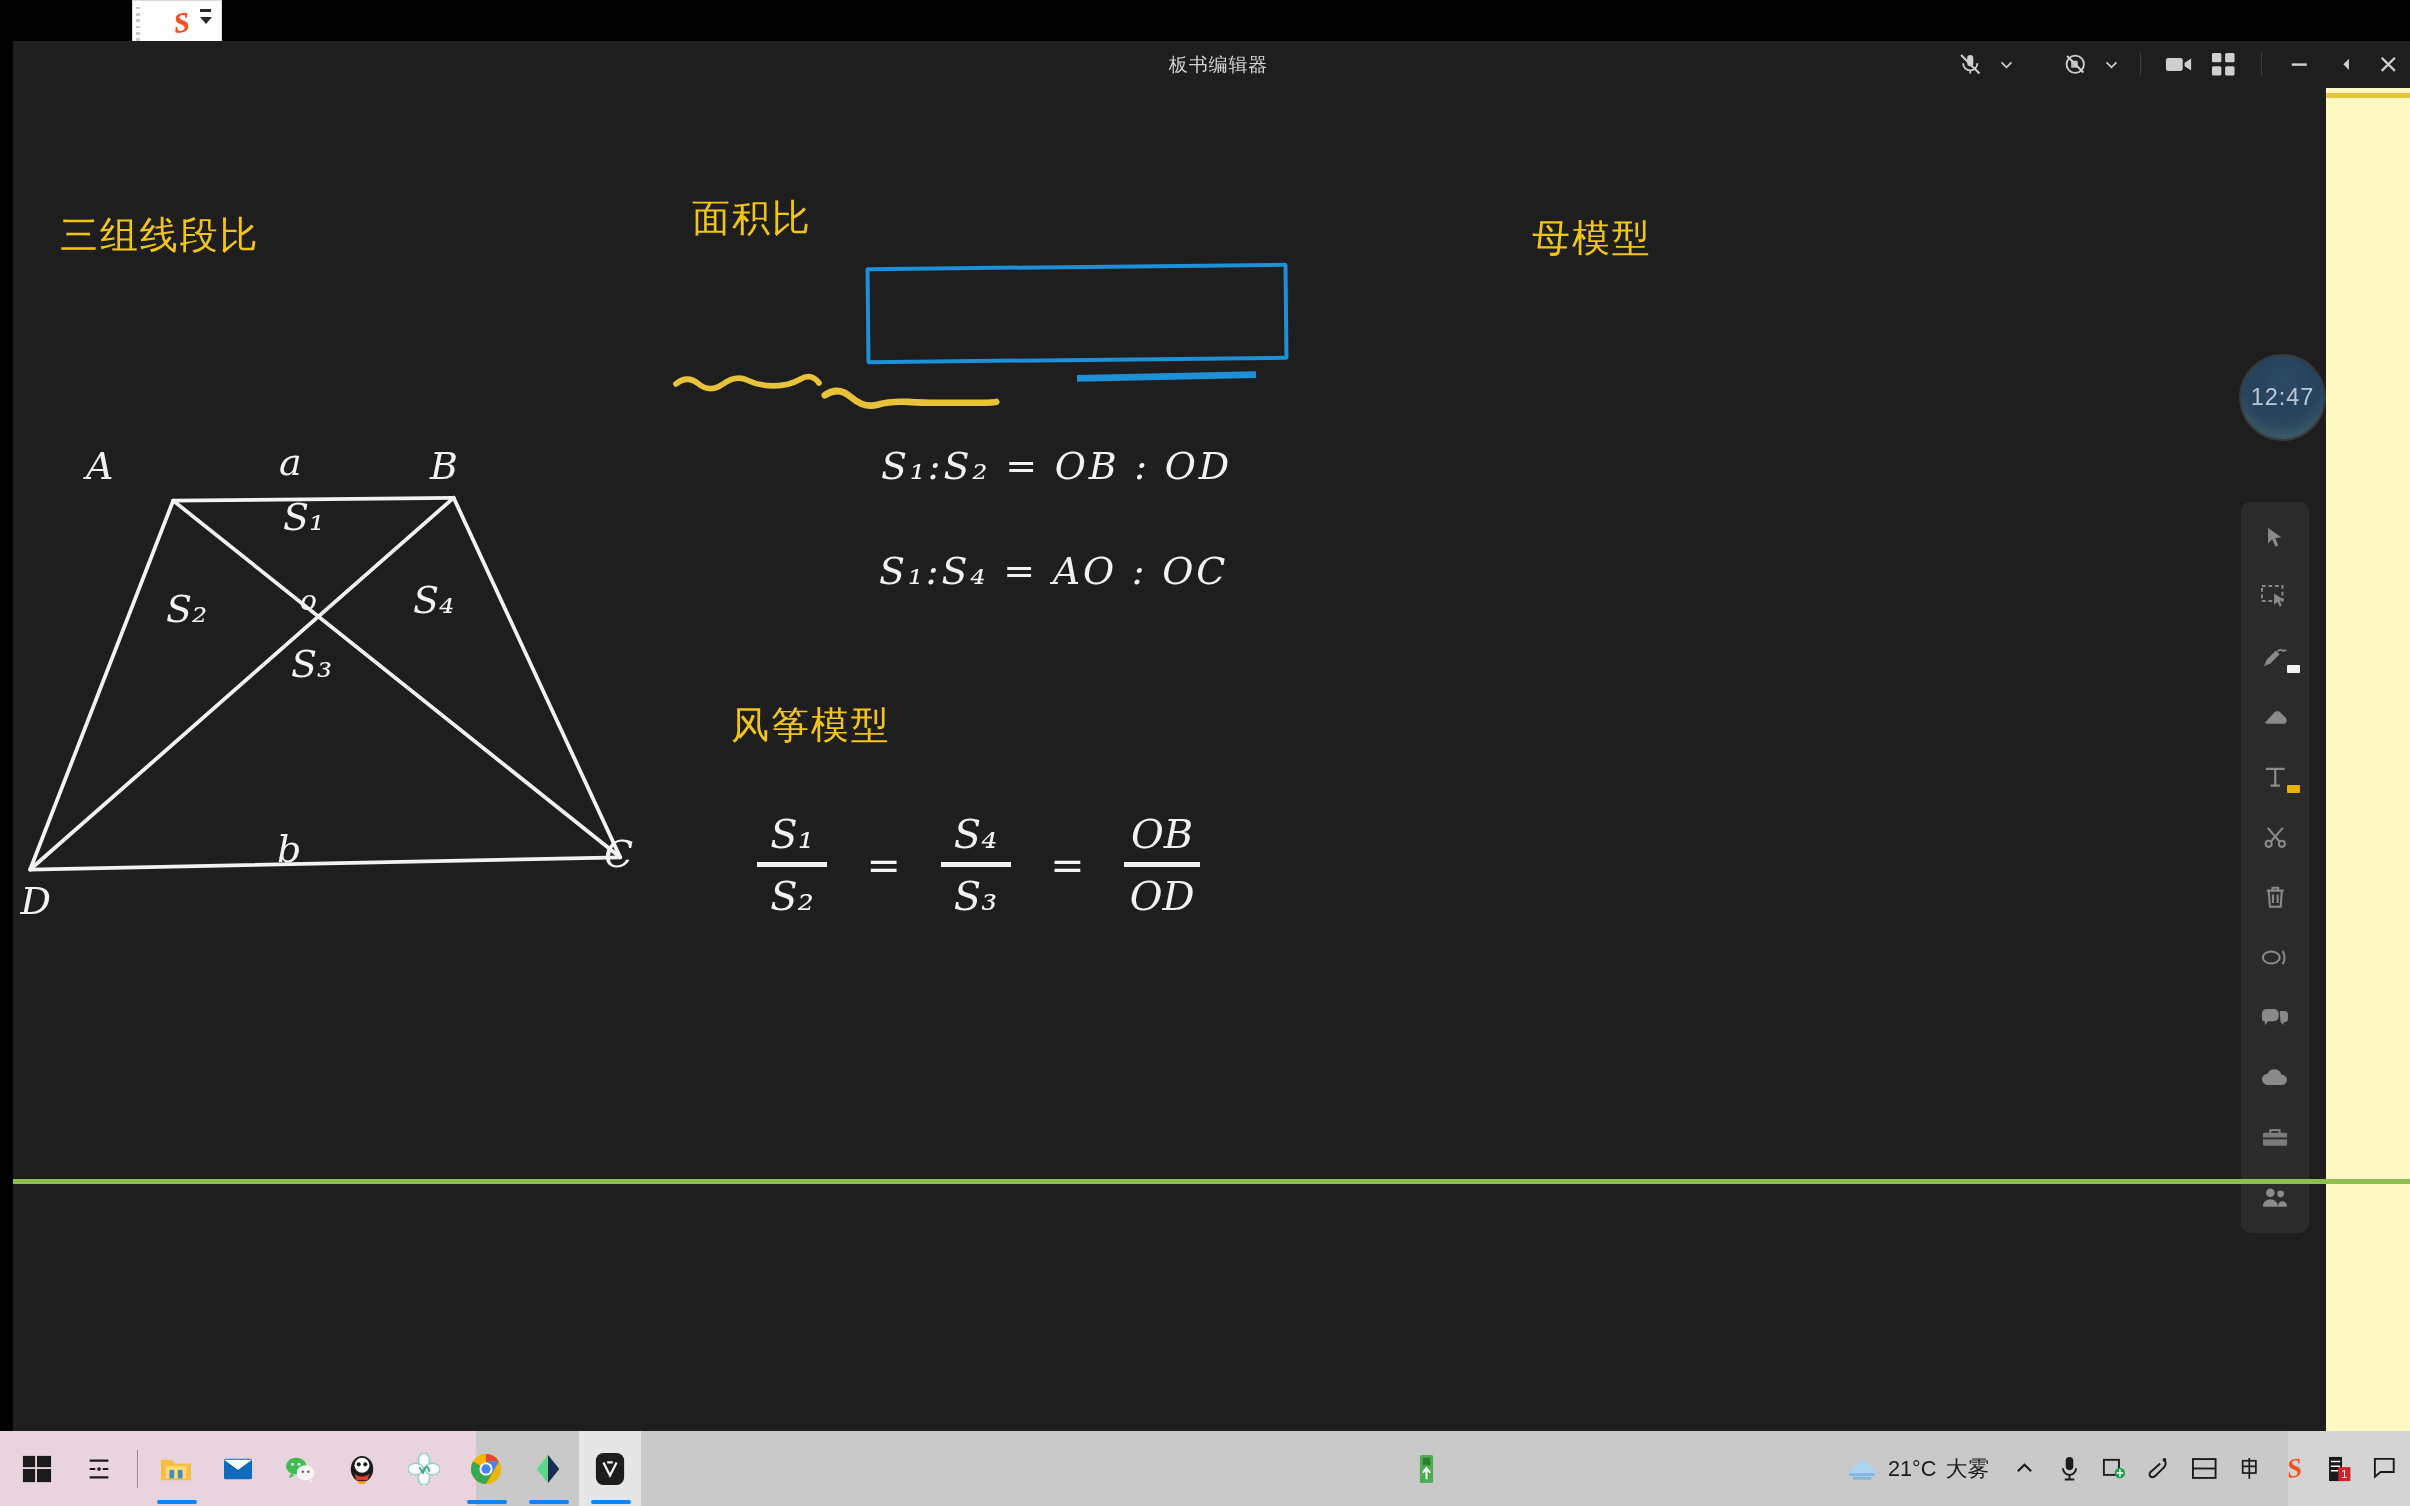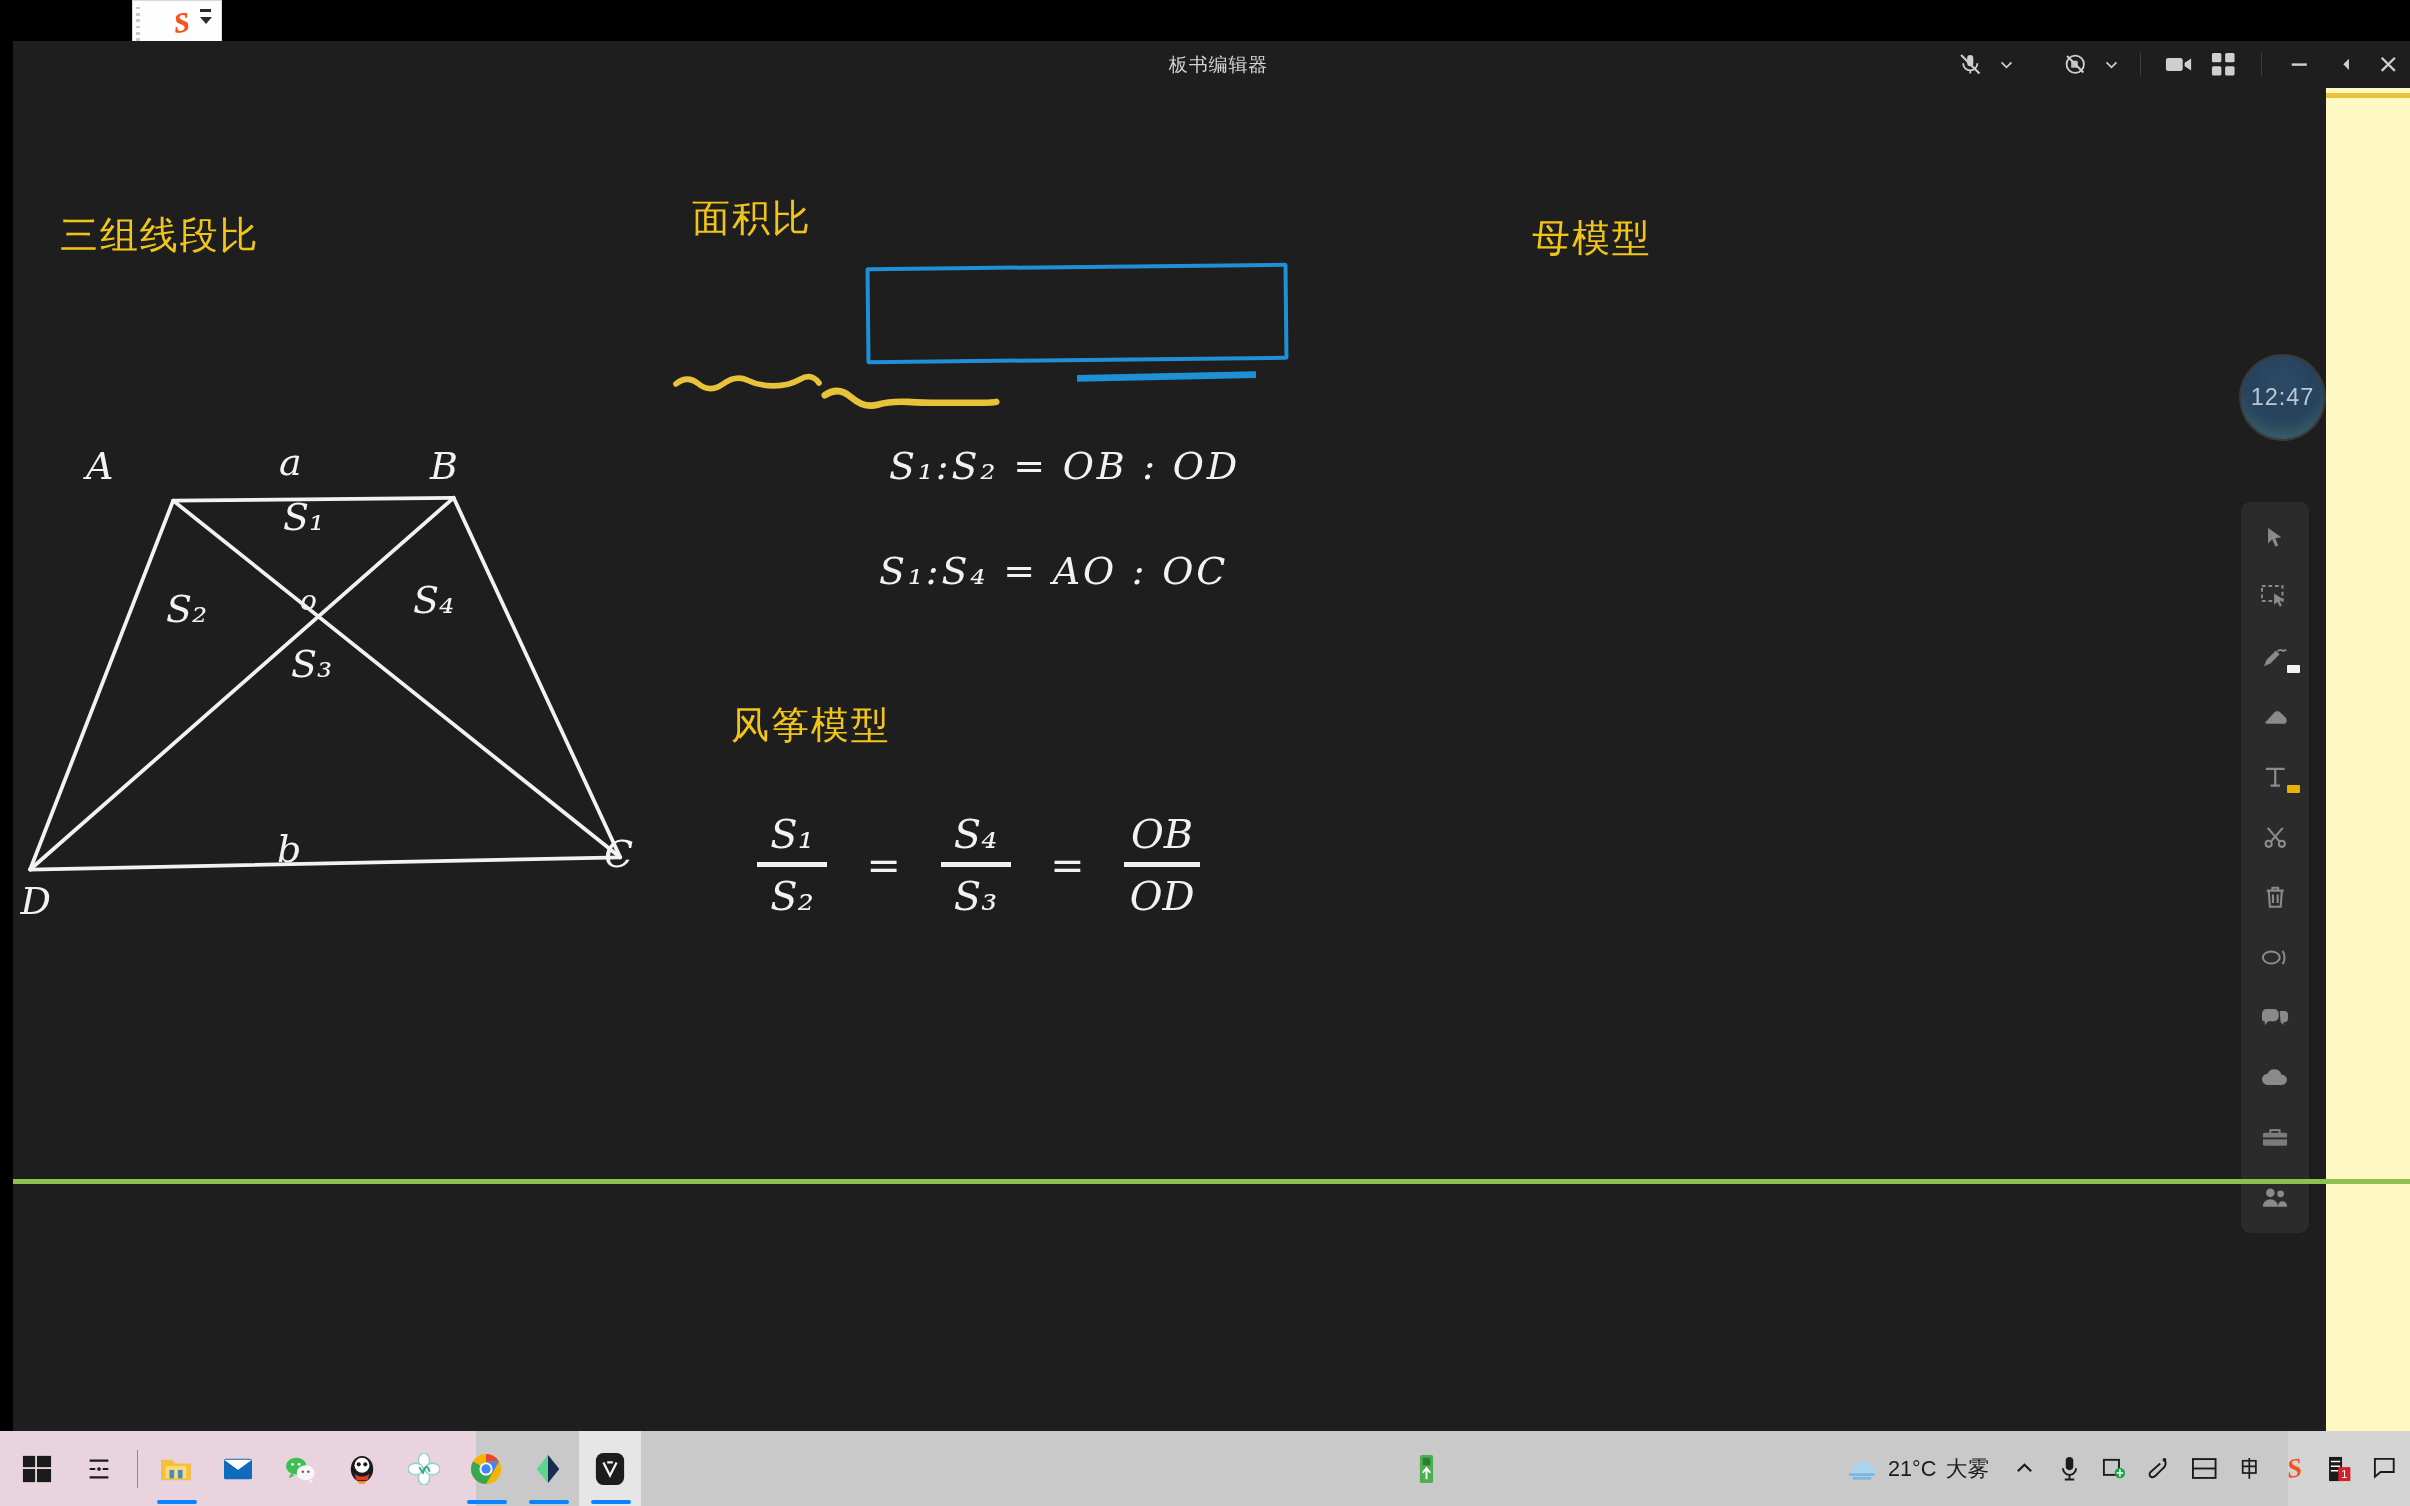--- a/index.html
+++ b/index.html
@@ -99,21 +99,21 @@
   #head-mother{ left: 1519px; top: 125px; font-family: Liberation Mono, monospace; }
   #head-kite  { left: 718px; top: 612px; }
 
   
   .chalk {
     position: absolute; color: #f2f2f2; white-space: nowrap;
     font-family: "DejaVu Serif", "Liberation Serif", serif;
     font-style: italic;
   }
   #eq-main { left: 665px; top: 198px; font-size: 43px; letter-spacing: 2.8px; }
-  #eq-s12  { left: 868px; top: 356px; font-size: 38px; letter-spacing: 2.8px; margin-left: 8px; }
+  #eq-s12  { left: 868px; top: 356px; font-size: 38px; letter-spacing: 2.8px; }
   #eq-s14  { left: 866px; top: 461px; font-size: 38px; letter-spacing: 2.8px; }
 
   
   .blue-box {
     position: absolute; left: 853px; top: 177px; width: 422px; height: 97px;
     border: 4.7px solid #1e90d8; border-radius: 2.8px;
     transform: rotate(-0.6deg);
   }
   .blue-tail {
     position: absolute; left: 1064px; top: 285px; width: 179px; height: 6.6px;

